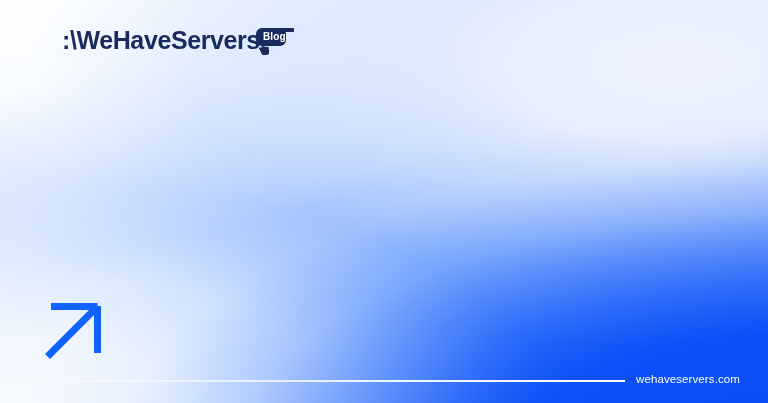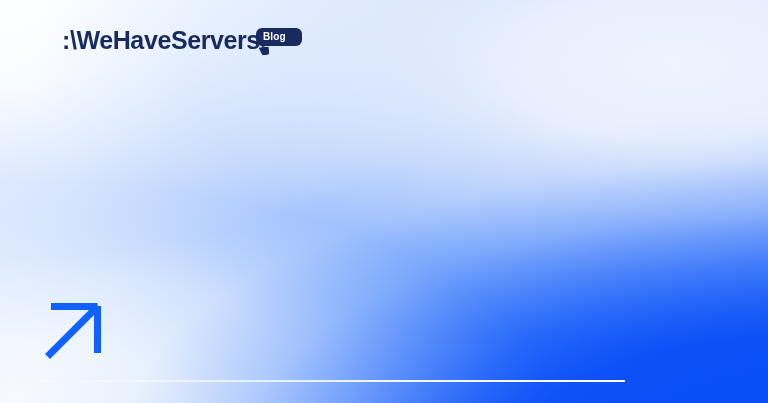--- a/index.html
+++ b/index.html
@@ -56,21 +56,21 @@
     margin-bottom:2px;
   }
   #blog-badge {
     position:absolute;
     left:194px; top:0px;
     background:#192a5e;
     color:#ffffff;
     font-size:10px;
     font-weight:700;
     letter-spacing:0.1px;
-    padding:4px 16px 4px 7px;
+    padding:4px 0 4px 7px;
     border-radius:6px;
     line-height:1;
   }
   #blog-badge-tail {
     position:absolute;
     left:197px; top:19px;
     width:0; height:0;
     border-left:3px solid transparent;
     border-right:7px solid #192a5e;
     border-top:8px solid #192a5e;
@@ -131,14 +131,15 @@
 
   <svg id="arrow-icon" viewBox="0 0 56 56">
     <g stroke="#0f62fe" stroke-width="7" fill="none" stroke-linecap="butt">
       <line x1="2.5" y1="53.5" x2="50" y2="6"></line>
       <line x1="6" y1="3.5" x2="52.5" y2="3.5"></line>
       <line x1="52.5" y1="3" x2="52.5" y2="50"></line>
     </g>
   </svg>
 
   <div id="footer-rule"></div>
+  <div id="footer-domain">wehaveservers.com</div>
 
 </div>
 
 </body></html>

